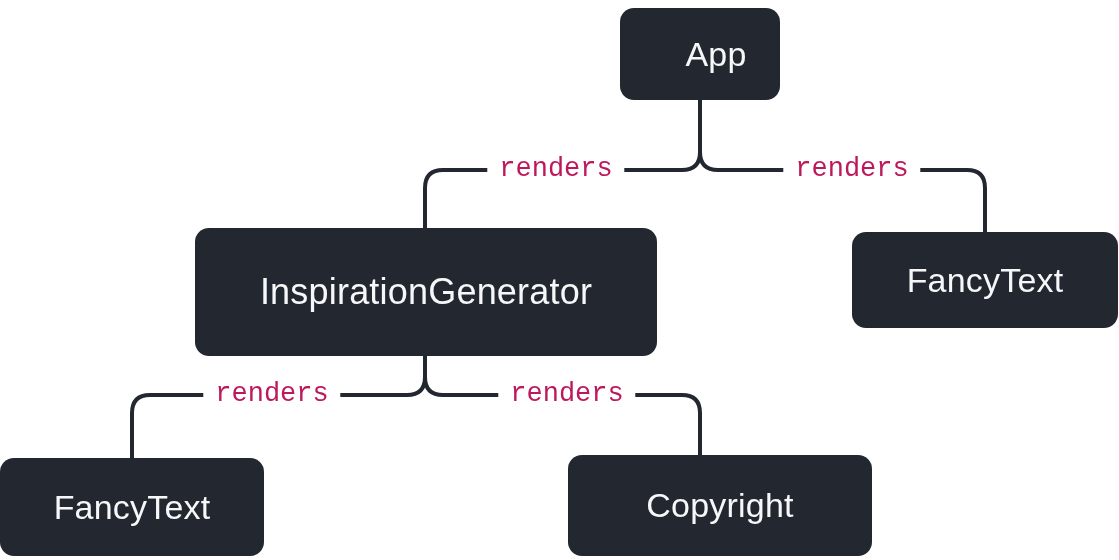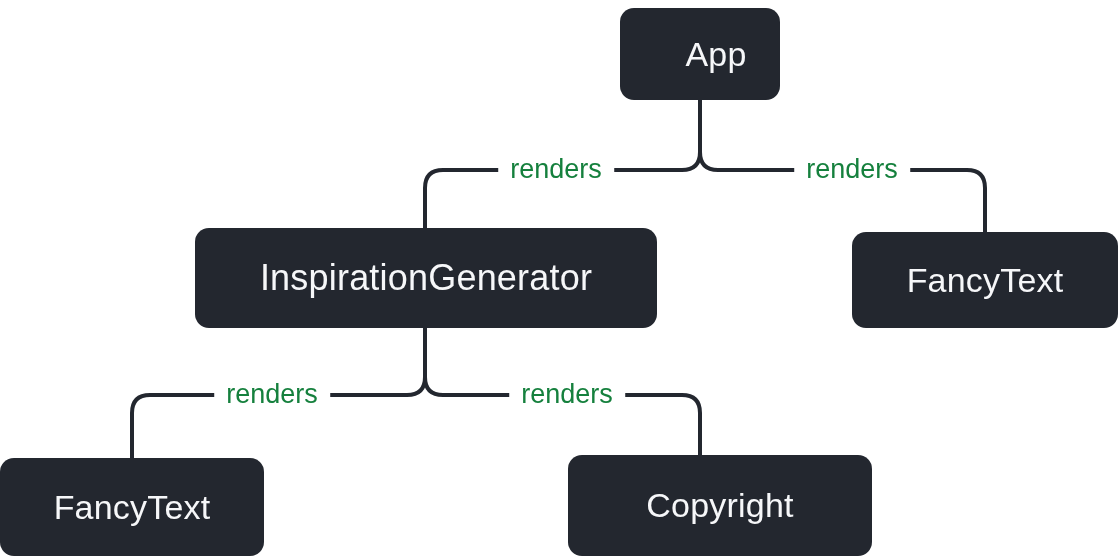--- a/index.html
+++ b/index.html
@@ -38,36 +38,37 @@
     border-radius: 14px;
     display: flex;
     align-items: center;
     justify-content: center;
     font-size: 34px;
     font-weight: 400;
     letter-spacing: 0.2px;
     box-sizing: border-box;
   }
   .node-app                  { left: 620px; top: 8px;   width: 160px; height: 92px; padding-left: 32px;  }
-  .node-inspiration          { left: 195px; top: 228px; width: 462px; height: 100px; font-size: 36px; }
+  .node-inspiration          { left: 195px; top: 228px; width: 462px; height: 128px; font-size: 36px; }
   .node-fancytext-right      { left: 852px; top: 232px; width: 266px; height: 96px;  }
   .node-fancytext-left       { left: 0px;   top: 458px; width: 264px; height: 98px;  }
   .node-copyright            { left: 568px; top: 455px; width: 304px; height: 101px; }
 
   
   .edge-label {
     position: absolute;
     transform: translate(-50%, -50%);
     background: #ffffff;
-    color: #15803d;
+    color: #be185d;
     font-size: 27px;
     font-weight: 400;
     padding: 2px 12px;
     white-space: nowrap;
     line-height: 1.1;
+    font-family: Liberation Mono, monospace;
   }
   .edge-label-1 { left: 556px; top: 170px; }
   .edge-label-2 { left: 852px; top: 170px; }
   .edge-label-3 { left: 272px; top: 395px; }
   .edge-label-4 { left: 567px; top: 395px; }
 </style>
 </head>
 <body>
 
 <div class="canvas">

